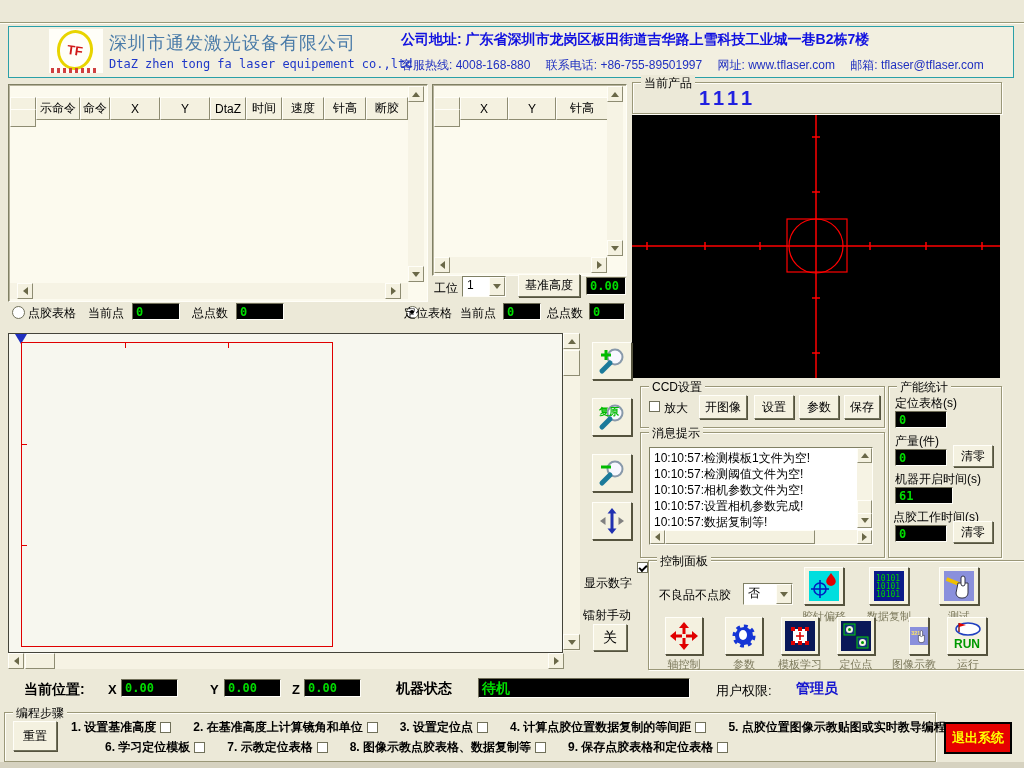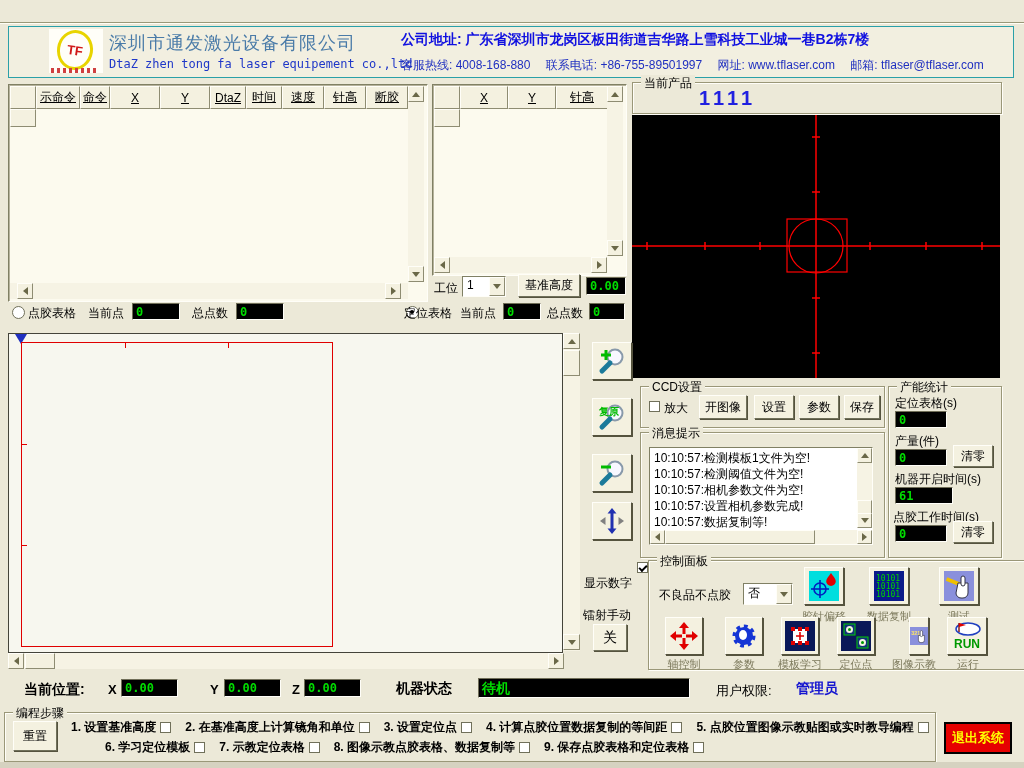--- a/index.html
+++ b/index.html
@@ -19,21 +19,21 @@
   #logo{position:absolute;left:40px;top:2px;width:54px;height:44px;background:#fffef8;}
   #logo .oval{position:absolute;left:8px;top:1px;width:30px;height:34px;border:3px solid #e8d400;border-radius:50%;
               display:flex;align-items:center;justify-content:center;transform:rotate(8deg);}
   #logo .tf{color:#d01818;font-weight:bold;font-size:13px;}
   #logo .squig{position:absolute;left:2px;bottom:0px;width:46px;height:5px;
                background:repeating-linear-gradient(90deg,#d04040 0 3px,transparent 3px 6px);}
 
   
   .tframe{position:absolute;background:#fcfaee;border:1px solid;border-color:#808064 #fffef8 #fffef8 #808064;
           box-shadow:inset 1px 1px 0 #b6b39c;}
-  .hrow{position:absolute;left:1px;top:1px;display:flex;text-decoration:underline;}
+  .hrow{position:absolute;left:1px;top:12px;display:flex;}
   .hcell{height:23px;box-sizing:border-box;display:flex;align-items:center;justify-content:center;
          background:#f4f1e0;border:1px solid;border-color:#fffef8 #8e8c72 #8e8c72 #fffef8;font-size:12px;}
   .rowhdr{position:absolute;width:26px;height:18px;box-sizing:border-box;background:#f4f1e0;
           border:1px solid;border-color:#fffef8 #8e8c72 #8e8c72 #fffef8;}
 
   
   .sb-track{position:absolute;background:#f6f3e4;}
   .sbtn{position:absolute;width:16px;height:16px;box-sizing:border-box;background:#f4f1e0;
         border:1px solid;border-color:#fffef8 #8e8c72 #8e8c72 #fffef8;display:flex;align-items:center;justify-content:center;}
   .thumb{position:absolute;box-sizing:border-box;background:#f4f1e0;
@@ -76,21 +76,21 @@
   #origin-marker{position:absolute;left:6px;top:0px;width:0;height:0;
         border-left:6px solid transparent;border-right:6px solid transparent;border-top:10px solid #2030c0;}
 
   
   #camera{position:absolute;left:632px;top:115px;width:368px;height:263px;background:#000;}
 
   .msgline{line-height:16px;white-space:nowrap;}
   #msgbox{position:absolute;left:8px;top:14px;width:222px;height:96px;background:#fff;
           border:1px solid;border-color:#808064 #fffef8 #fffef8 #808064;overflow:hidden;}
 
-  .steps-row{display:flex;align-items:center;gap:14px;white-space:nowrap;font-weight:bold;}
+  .steps-row{display:flex;align-items:center;gap:22px;white-space:nowrap;font-weight:bold;}
   .step{display:inline-flex;align-items:center;gap:4px;}
 
   #exit-btn{position:absolute;left:944px;top:722px;width:68px;height:32px;background:#e60000;
             border:2px solid #000;color:#ffff00;font-weight:bold;font-size:13px;
             display:flex;align-items:center;justify-content:center;box-sizing:border-box;}
   #bottom-strip{position:absolute;left:0;top:762px;width:1024px;height:6px;background:#d6d2c0;}
 </style>
 </head>
 <body>
 

